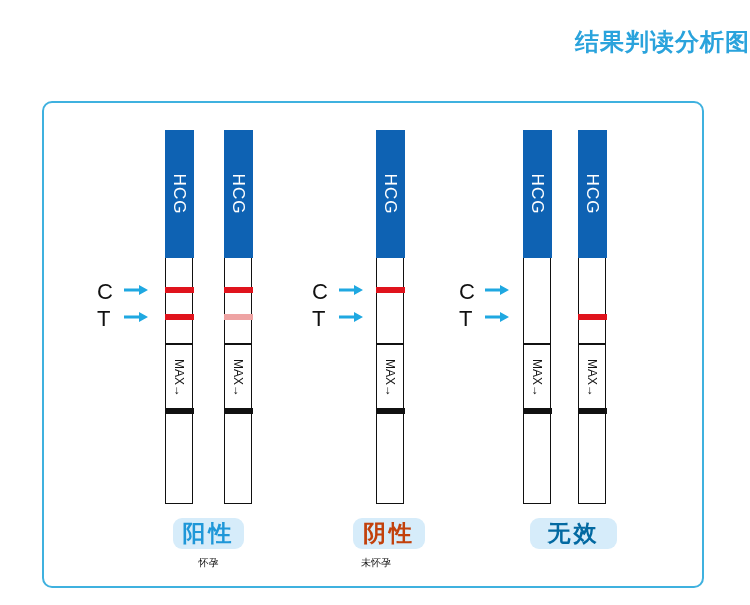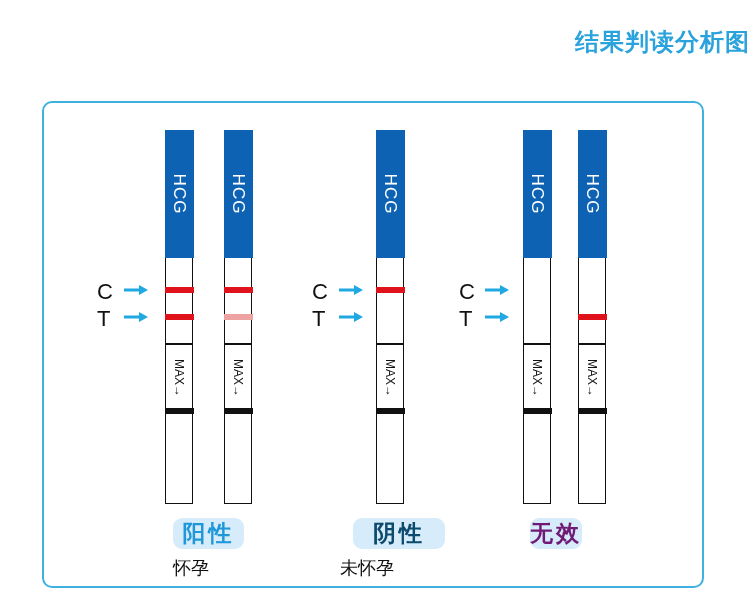--- a/index.html
+++ b/index.html
@@ -23,21 +23,21 @@
   .strip .maxbar { position:absolute; left:-1.5px; right:-1.5px; top:277px; height:6px; background:#111; }
   .strip .max { position:absolute; left:50%; top:247px;
                 transform:translate(-50%,-50%) rotate(90deg);
                 font-family:"Liberation Sans", sans-serif; font-size:12px; color:#111;
                 white-space:nowrap; }
   .lbl { position:absolute; font-family:"Liberation Sans", sans-serif; font-size:22px; color:#111; }
   .arrow { position:absolute; width:24px; height:10px; }
   .badge { position:absolute; top:518px; height:31px; border-radius:9px;
            font-size:23px; font-weight:bold; text-align:center; line-height:31px;
            letter-spacing:3px; }
-  .sub { position:absolute; top:556px; font-size:18px; color:#111; text-align:left; }
+  .sub { position:absolute; top:556px; font-size:10px; color:#111; text-align:center; }
 </style>
 </head>
 <body>
 
 <div class="title" style="color:#2aa3dc">结果判读分析图</div>
 
 <div class="panel"></div>
 
 <span class="lbl" style="left:97px;top:279px">C</span>
 <span class="lbl" style="left:97px;top:306px">T</span>
@@ -82,21 +82,21 @@
 
 <div class="strip" style="left:376px">
   <div class="cap">
       <span>HCG</span>
     </div>
   <div class="line" style="top:156px;background:#e0131c"></div>
   <div class="divider"></div>
   <span class="max">MAX→</span>
   <div class="maxbar"></div>
 </div>
-<div class="badge" style="left:353px;width:92px;background:#d6ecfa;color:#0c4a6e">阴性</div>
+<div class="badge" style="left:353px;width:72px;background:#d6ecfa;color:#c2410c">阴性</div>
 <div class="sub" style="left:340px;width:72px">未怀孕</div>
 
 <span class="lbl" style="left:459px;top:279px">C</span>
 <span class="lbl" style="left:459px;top:306px">T</span>
 <svg class="arrow" style="left:485px;top:285px" viewBox="0 0 24 10">
     <path d="M0 3.5H15V0L24 5 15 10V6.5H0Z" fill="#1fa8e1"></path>
   </svg>
 <svg class="arrow" style="left:485px;top:312px" viewBox="0 0 24 10">
     <path d="M0 3.5H15V0L24 5 15 10V6.5H0Z" fill="#1fa8e1"></path>
   </svg>
@@ -111,13 +111,13 @@
 </div>
 <div class="strip" style="left:578px">
   <div class="cap">
       <span>HCG</span>
     </div>
   <div class="line" style="top:183px;background:#e0131c"></div>
   <div class="divider"></div>
   <span class="max">MAX→</span>
   <div class="maxbar"></div>
 </div>
-<div class="badge" style="left:530px;width:52px;background:#d6ecfa;color:#701a75">无效</div>
+<div class="badge" style="left:530px;width:87px;background:#d6ecfa;color:#0369a1">无效</div>
 
 </body></html>

